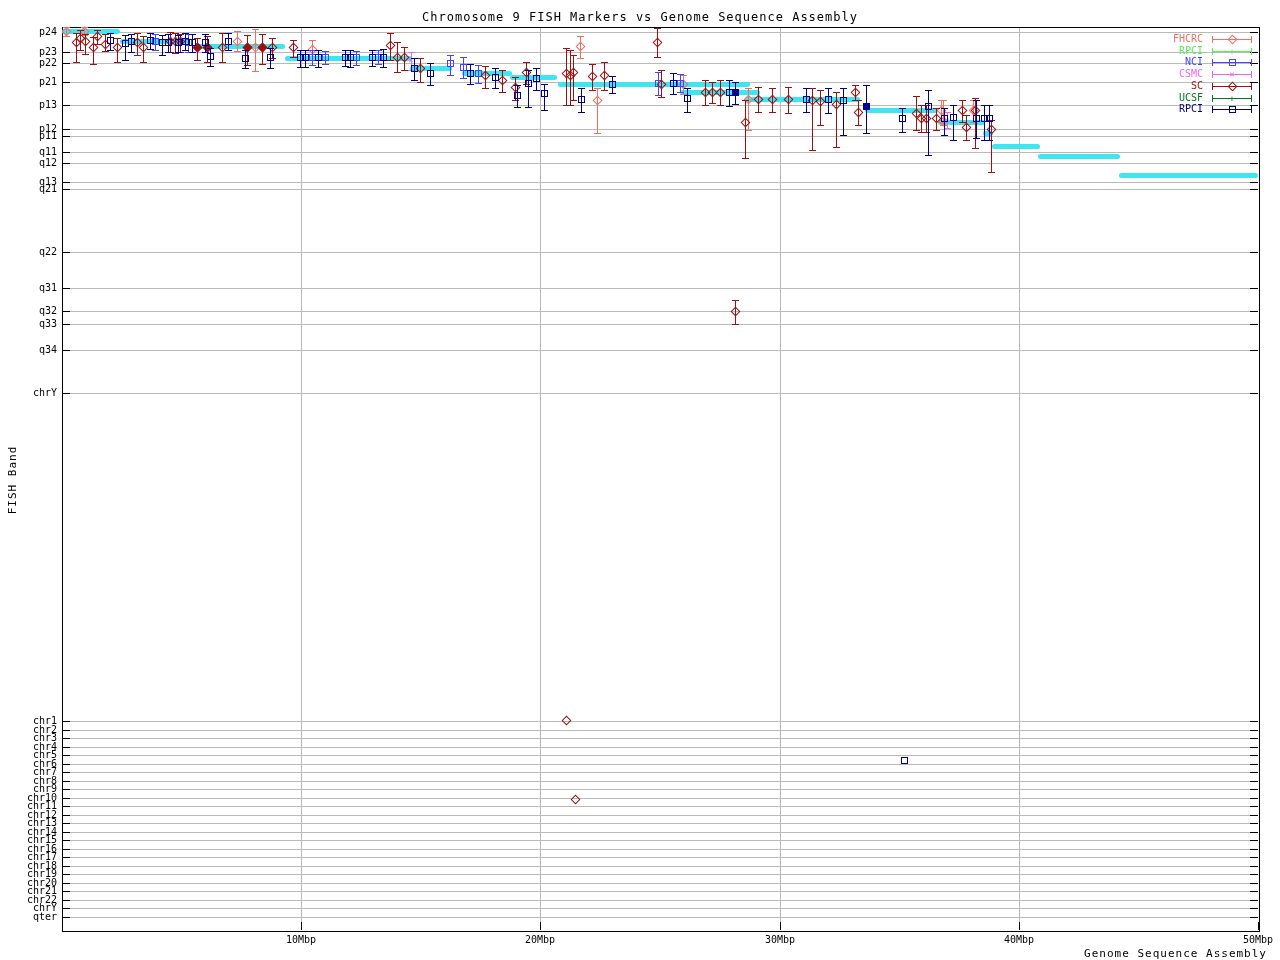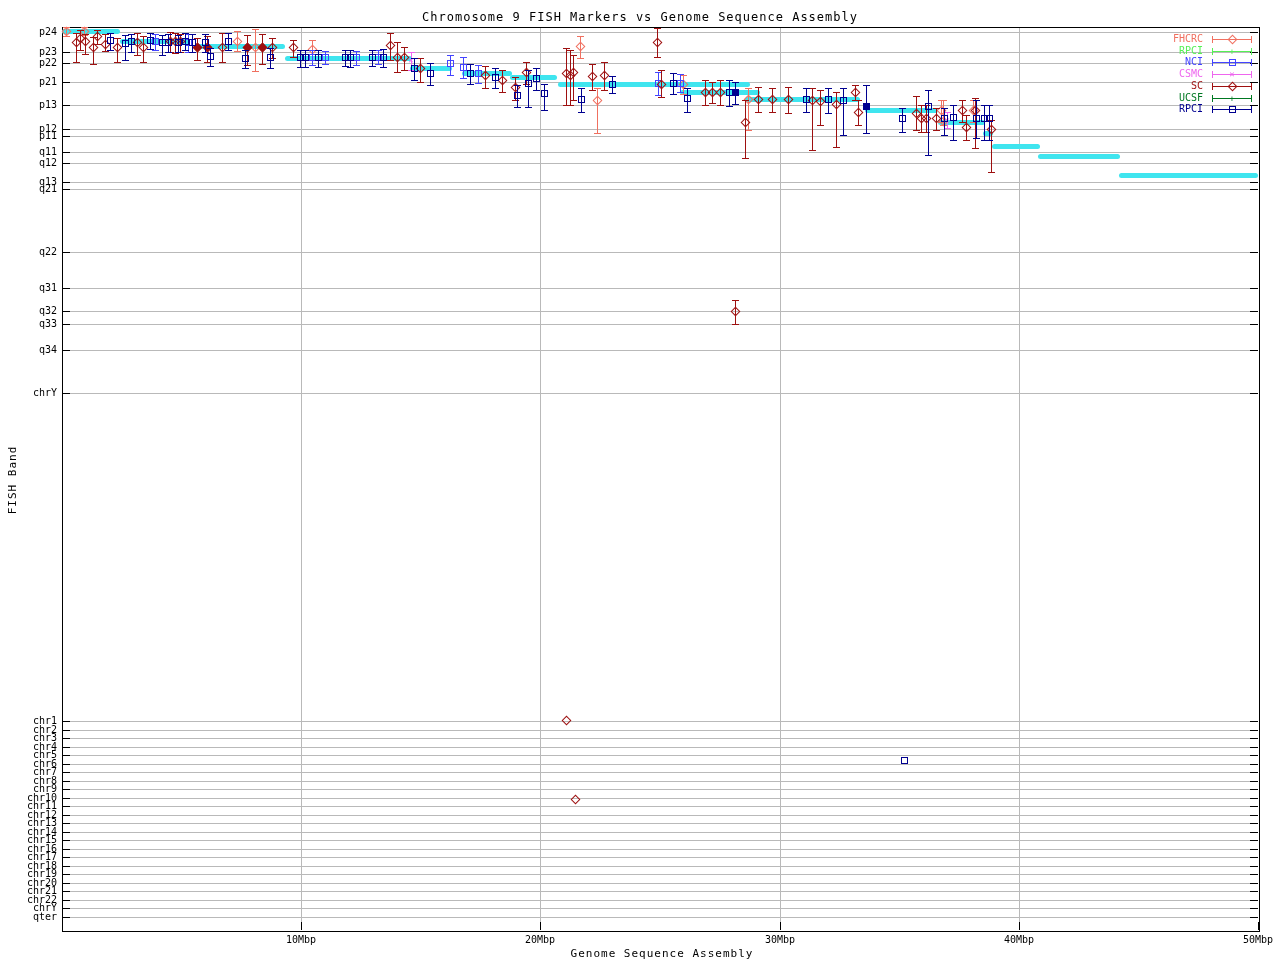--- a/index.html
+++ b/index.html
@@ -1,20 +1,20 @@
 <!DOCTYPE html>
 <html><head>
 <meta charset="utf-8">
 <style>
   html,body{margin:0;padding:0;background:#ffffff;}
   body{width:1280px;height:960px;font-family:"DejaVu Sans Mono","Liberation Mono",monospace;color:#000;}
   #chart{position:relative;width:1280px;height:960px;overflow:hidden;background:#fff;}
   .abs{position:absolute;}
   #title{top:10px;left:0;width:1280px;text-align:center;font-size:12px;letter-spacing:1px;}
-  #xlabel{top:947px;left:64px;width:1196px;text-align:center;font-size:11px;letter-spacing:1px;}
+  #xlabel{top:947px;left:71px;width:1196px;text-align:right;font-size:11px;letter-spacing:1px;}
   #ylabel{top:480px;left:12px;transform:translate(-50%,-50%) rotate(-90deg);white-space:nowrap;font-size:11px;letter-spacing:1px;}
   .ticklabel{font-size:10px;line-height:10px;white-space:nowrap;}
 </style>
 </head>
 <body>
 
 <div id="chart">
   <div id="plot" class="abs" style="left:0;top:0;width:1280px;height:960px;">
       <div style="position: absolute; left: 301px; top: 27px; width: 1px; height: 903px; background: rgb(185, 185, 185);"></div>
       <div style="position: absolute; left: 301px; top: 922px; width: 1px; height: 8px; background: rgb(0, 0, 0);"></div>

